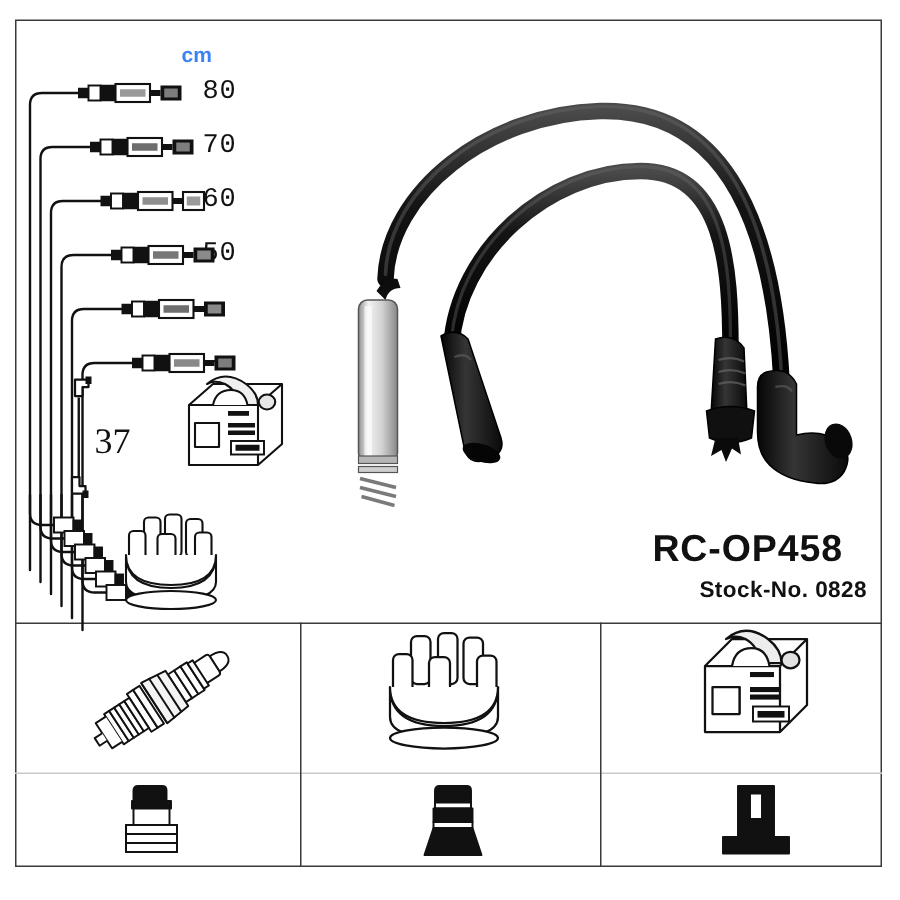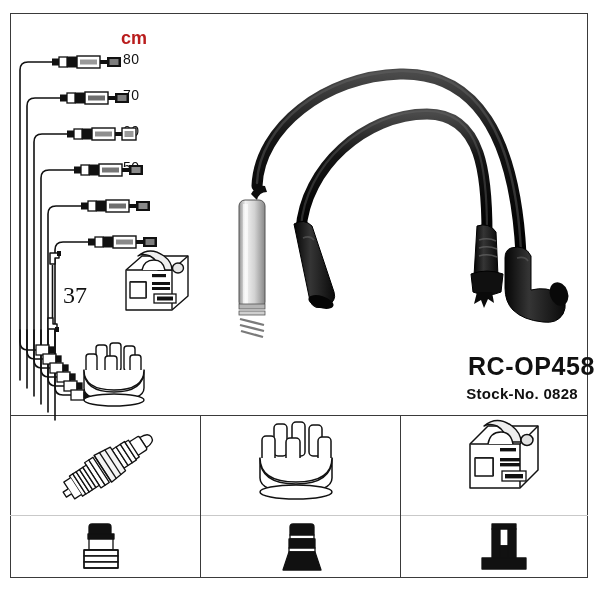--- a/index.html
+++ b/index.html
@@ -7,29 +7,29 @@
        font-family:"Liberation Sans","DejaVu Sans",sans-serif;color:#111;}
   #stage{position:relative;width:600px;height:600px;background:#fff;}
 
   
   .frame{position:absolute;box-sizing:border-box;border:1.4px solid #3a3a3a;background:transparent;}
   #outer-frame{left:10px;top:13px;width:578px;height:565px;}
   .vdiv{position:absolute;width:1.4px;background:#3a3a3a;}
   .hdiv{position:absolute;height:1.4px;background:#3a3a3a;}
 
   
-  .scale-label{position:absolute;font-size:14px;line-height:1;color:#111;
-               font-family:Liberation Sans, sans-serif;letter-spacing:.5px;}
-  .scale-unit{position:absolute;font-size:18px;font-weight:bold;line-height:1;
-              font-family:"Liberation Sans","DejaVu Sans",sans-serif;color:#b91c1c;}
+  .scale-label{position:absolute;font-size:18px;line-height:1;color:#111;
+               font-family:Liberation Mono, monospace;letter-spacing:.5px;margin-left:12px;}
+  .scale-unit{position:absolute;font-size:14px;font-weight:bold;line-height:1;
+              font-family:"Liberation Sans","DejaVu Sans",sans-serif;color:#3b82f6;}
   .len-37{position:absolute;font-size:24px;line-height:1;color:#111;
           font-family:"Liberation Serif","DejaVu Serif",serif;}
 
   
-  #product-name{position:absolute;right:5px;top:352px;font-size:25px;font-weight:bold;
+  #product-name{position:absolute;right:38px;top:352px;font-size:25px;font-weight:bold;
                 letter-spacing:.6px;color:#111;text-align:right;}
   #stock-no{position:absolute;right:22px;top:385px;font-size:15px;font-weight:bold;
             letter-spacing:.3px;color:#111;}
 
   
   .svgwrap{position:absolute;}
   .svgwrap svg{display:block;overflow:visible;}
 
   
   #cable-photo{left:215px;top:58px;width:375px;height:290px;}

